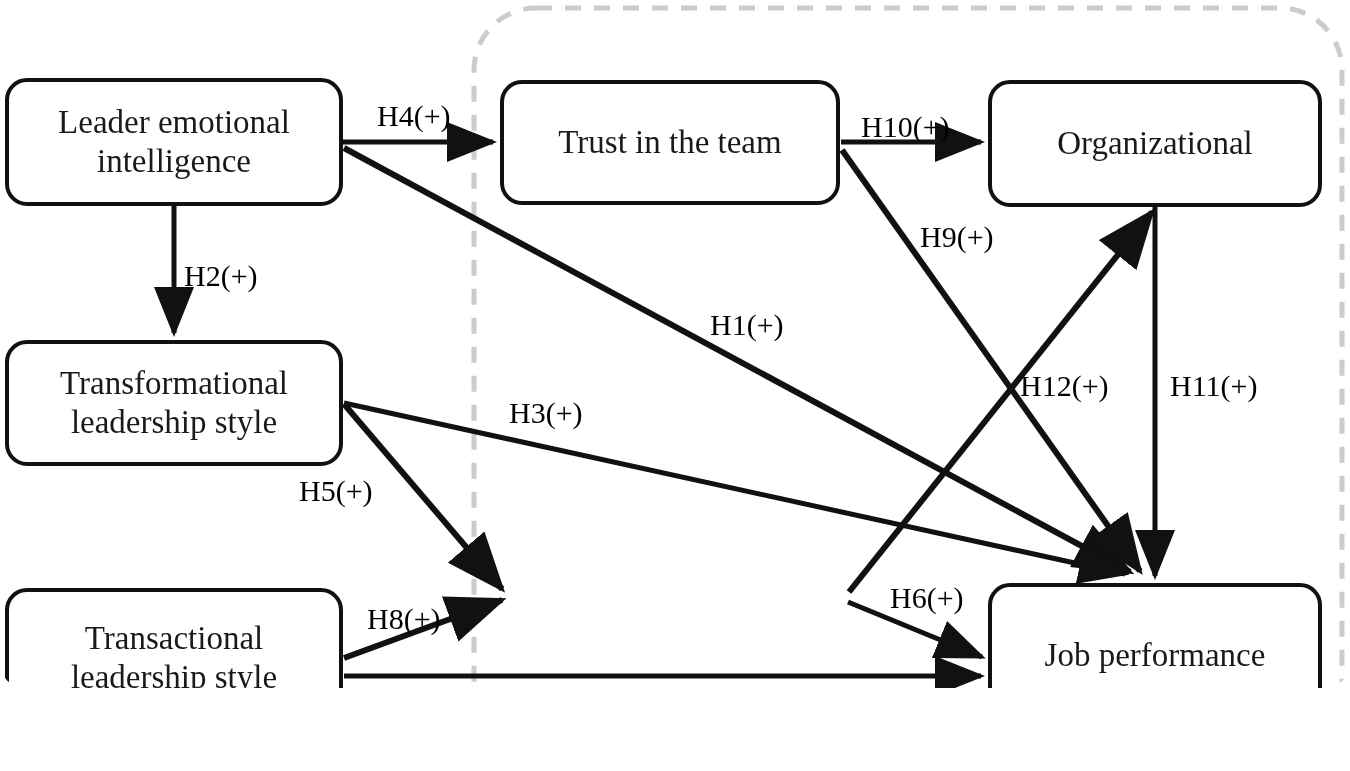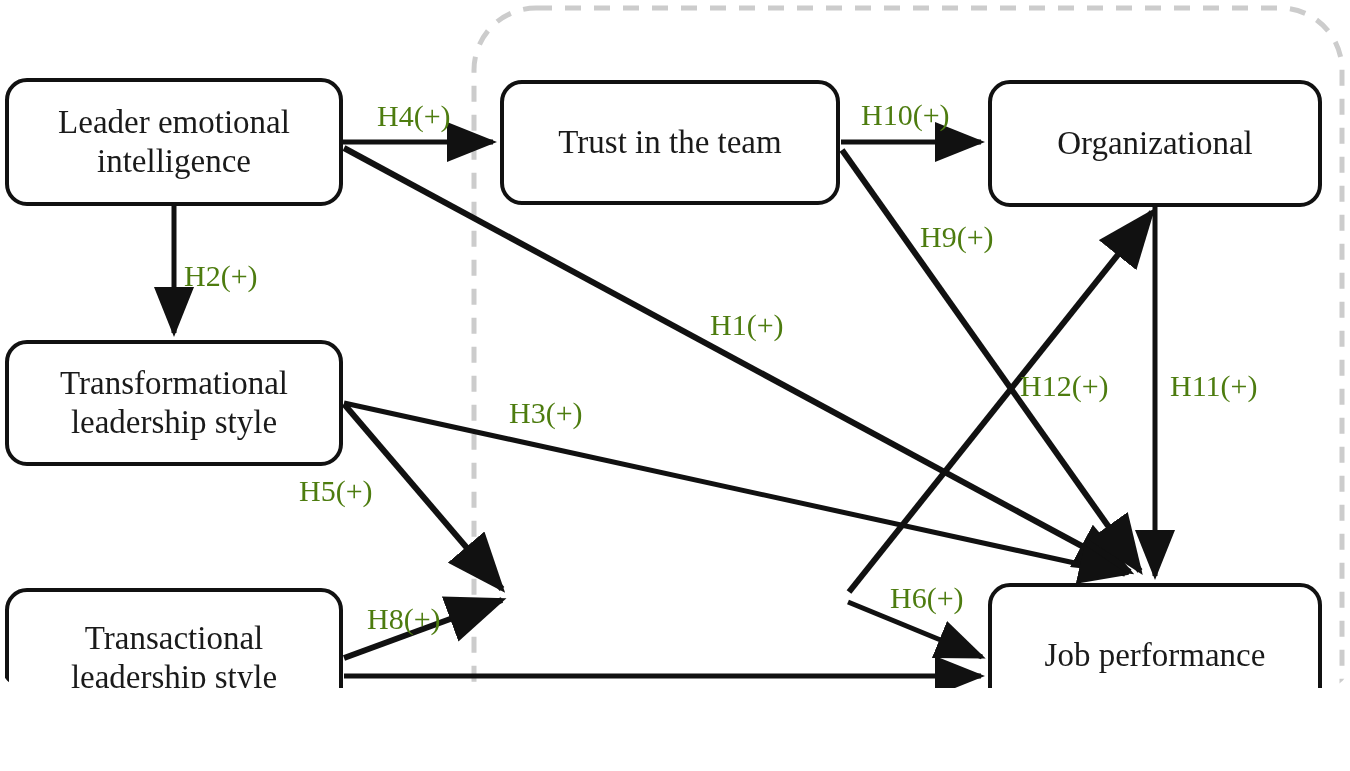--- a/index.html
+++ b/index.html
@@ -35,21 +35,21 @@
     justify-content: center;
     text-align: center;
     color: #1a1a1a;
     font-family: "Liberation Serif", "DejaVu Serif", serif;
     font-size: 33px;
     line-height: 1.18;
     padding: 4px 10px;
   }
   .edge-label {
     position: absolute;
-    color: #4d7c0f;
+    color: #000000;
     font-family: "Liberation Serif", "DejaVu Serif", serif;
     font-size: 30px;
     line-height: 1;
     white-space: nowrap;
     background: transparent;
   }
 </style>
 </head>
 <body>
 
@@ -127,17 +127,17 @@
 
   <div class="edge-label" style="left:710px;  top:310px;">H1(+)</div>
   <div class="edge-label" style="left:184px;  top:261px;">H2(+)</div>
   <div class="edge-label" style="left:509px;  top:398px;">H3(+)</div>
   <div class="edge-label" style="left:377px;  top:101px;">H4(+)</div>
   <div class="edge-label" style="left:299px;  top:476px;">H5(+)</div>
   <div class="edge-label" style="left:890px;  top:583px;">H6(+)</div>
   <div class="edge-label" style="left:620px;  top:689px;">H7(+)</div>
   <div class="edge-label" style="left:367px;  top:581px;margin-top:23px;">H8(+)</div>
   <div class="edge-label" style="left:920px;  top:222px;">H9(+)</div>
-  <div class="edge-label" style="left:861px;  top:100px;">H10(+)</div>
+  <div class="edge-label" style="left:861px;  top:112px;">H10(+)</div>
   <div class="edge-label" style="left:1170px; top:371px;">H11(+)</div>
   <div class="edge-label" style="left:1020px; top:371px;">H12(+)</div>
 
 </div>
 
 </body></html>

